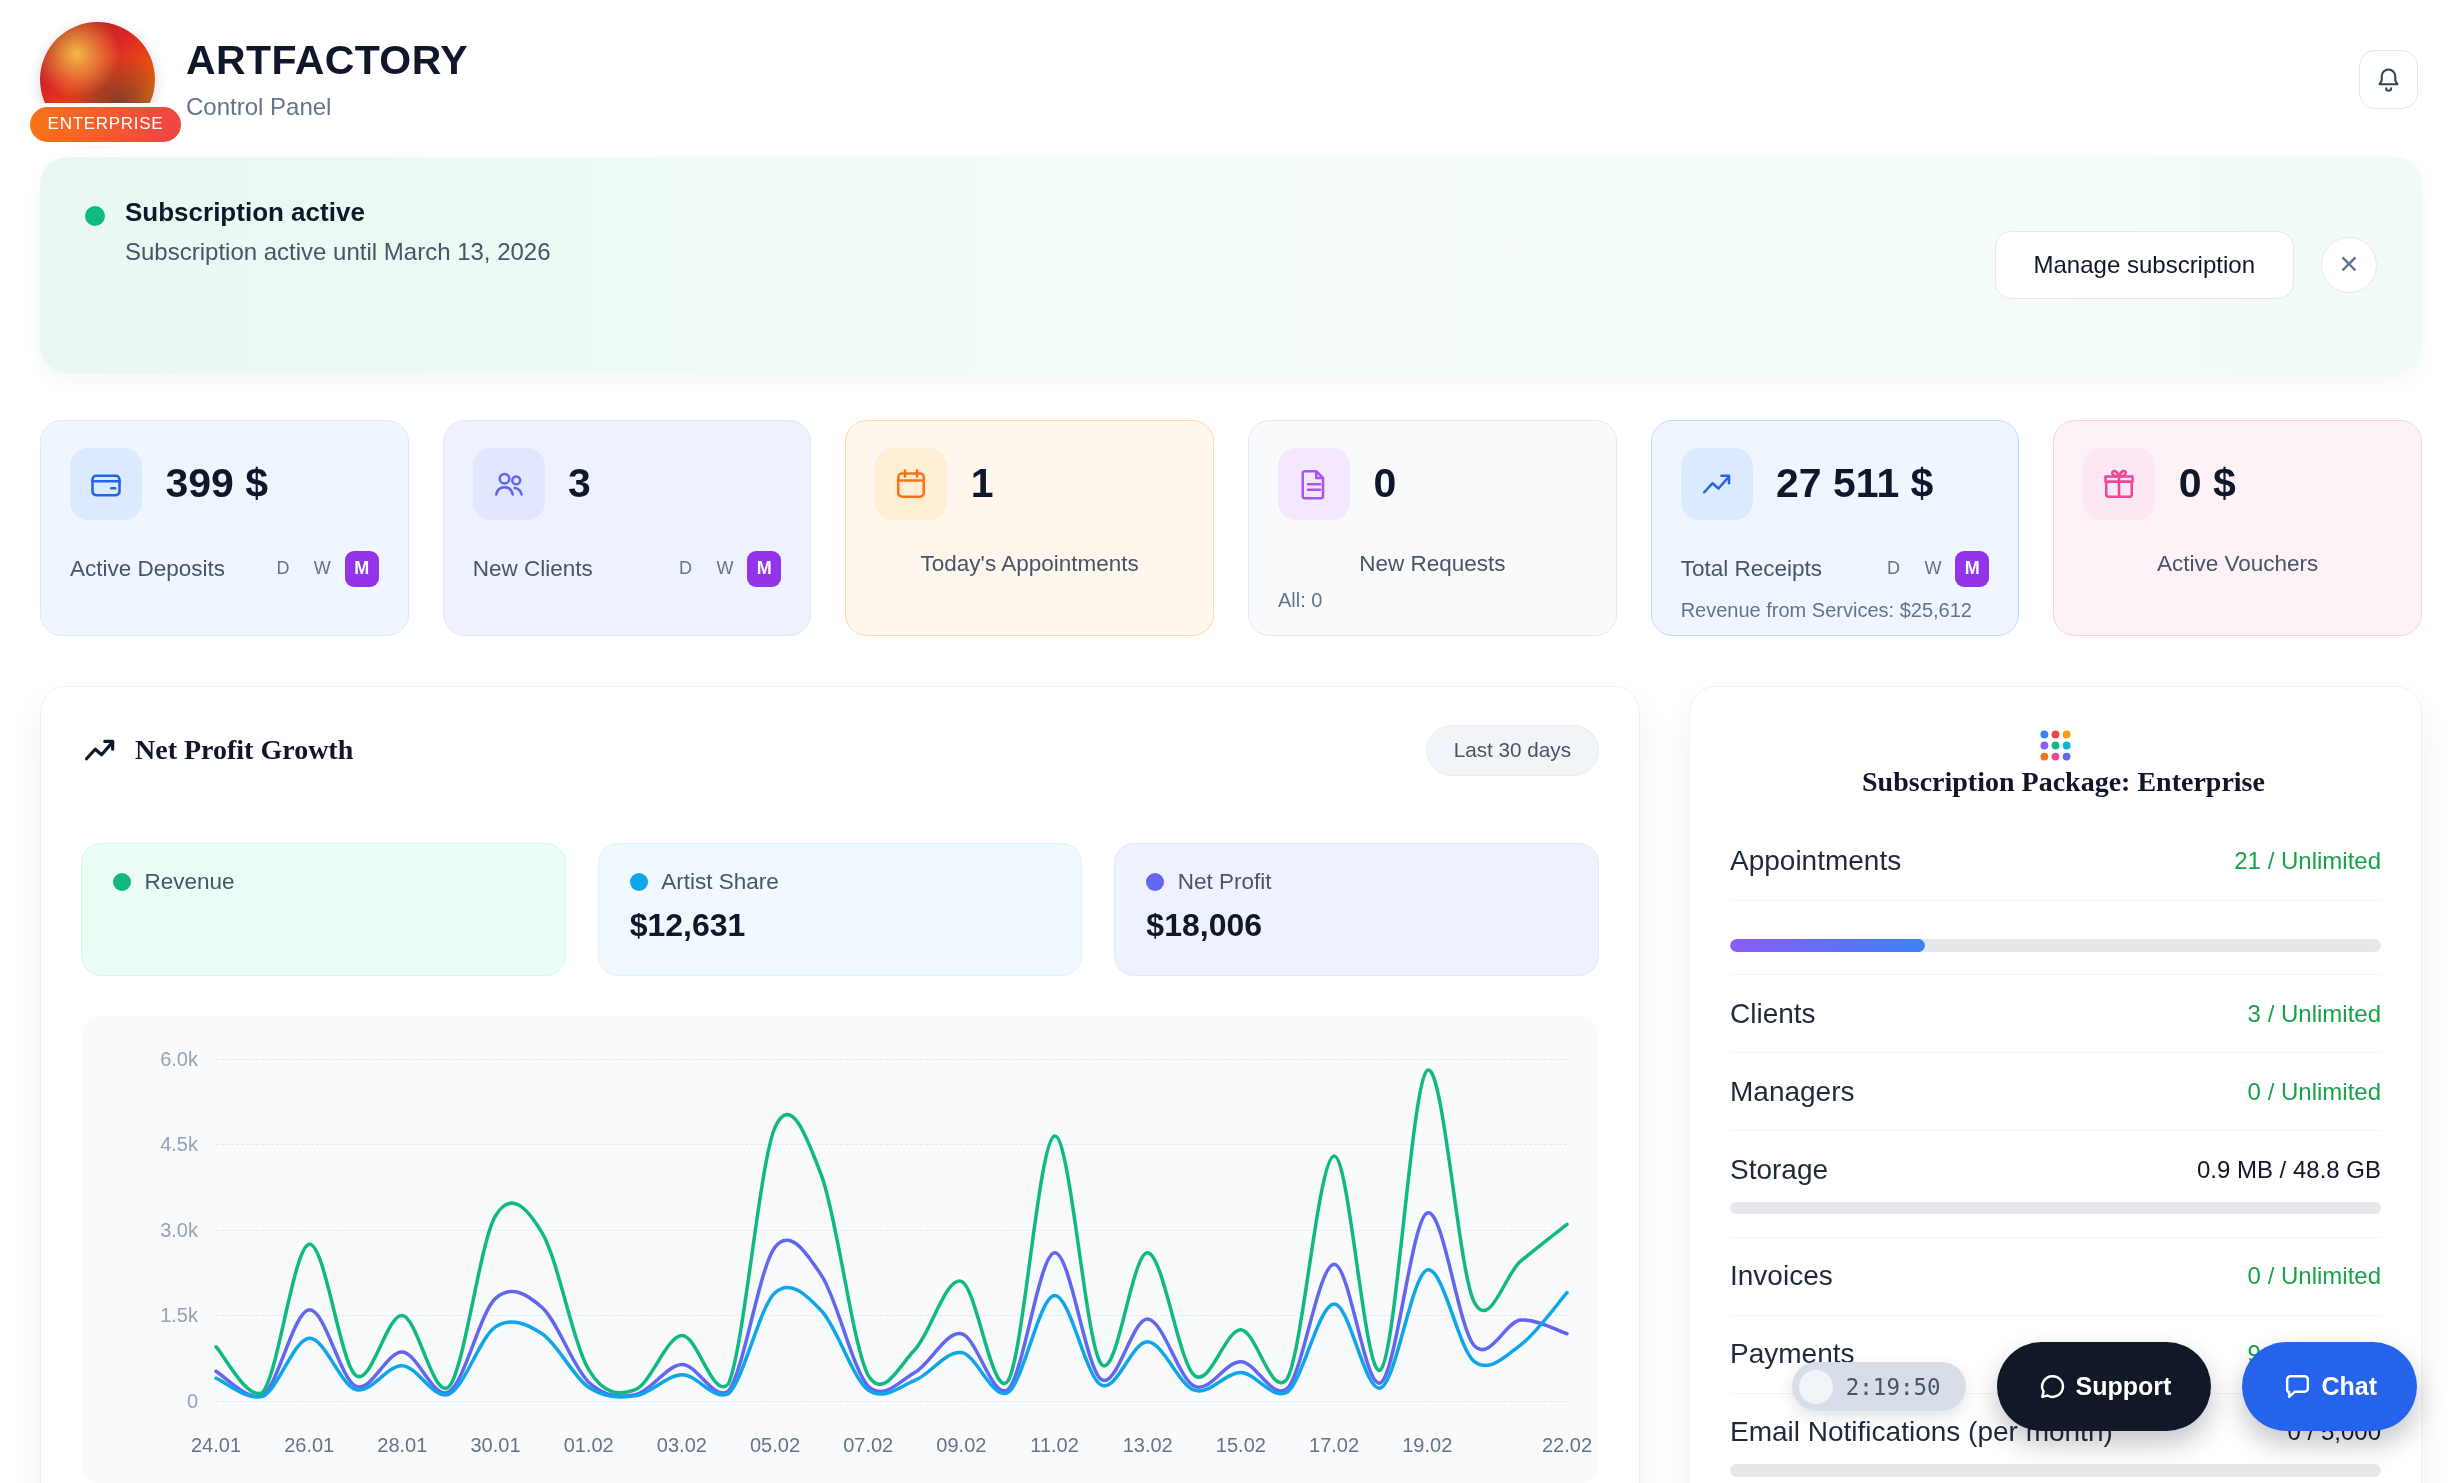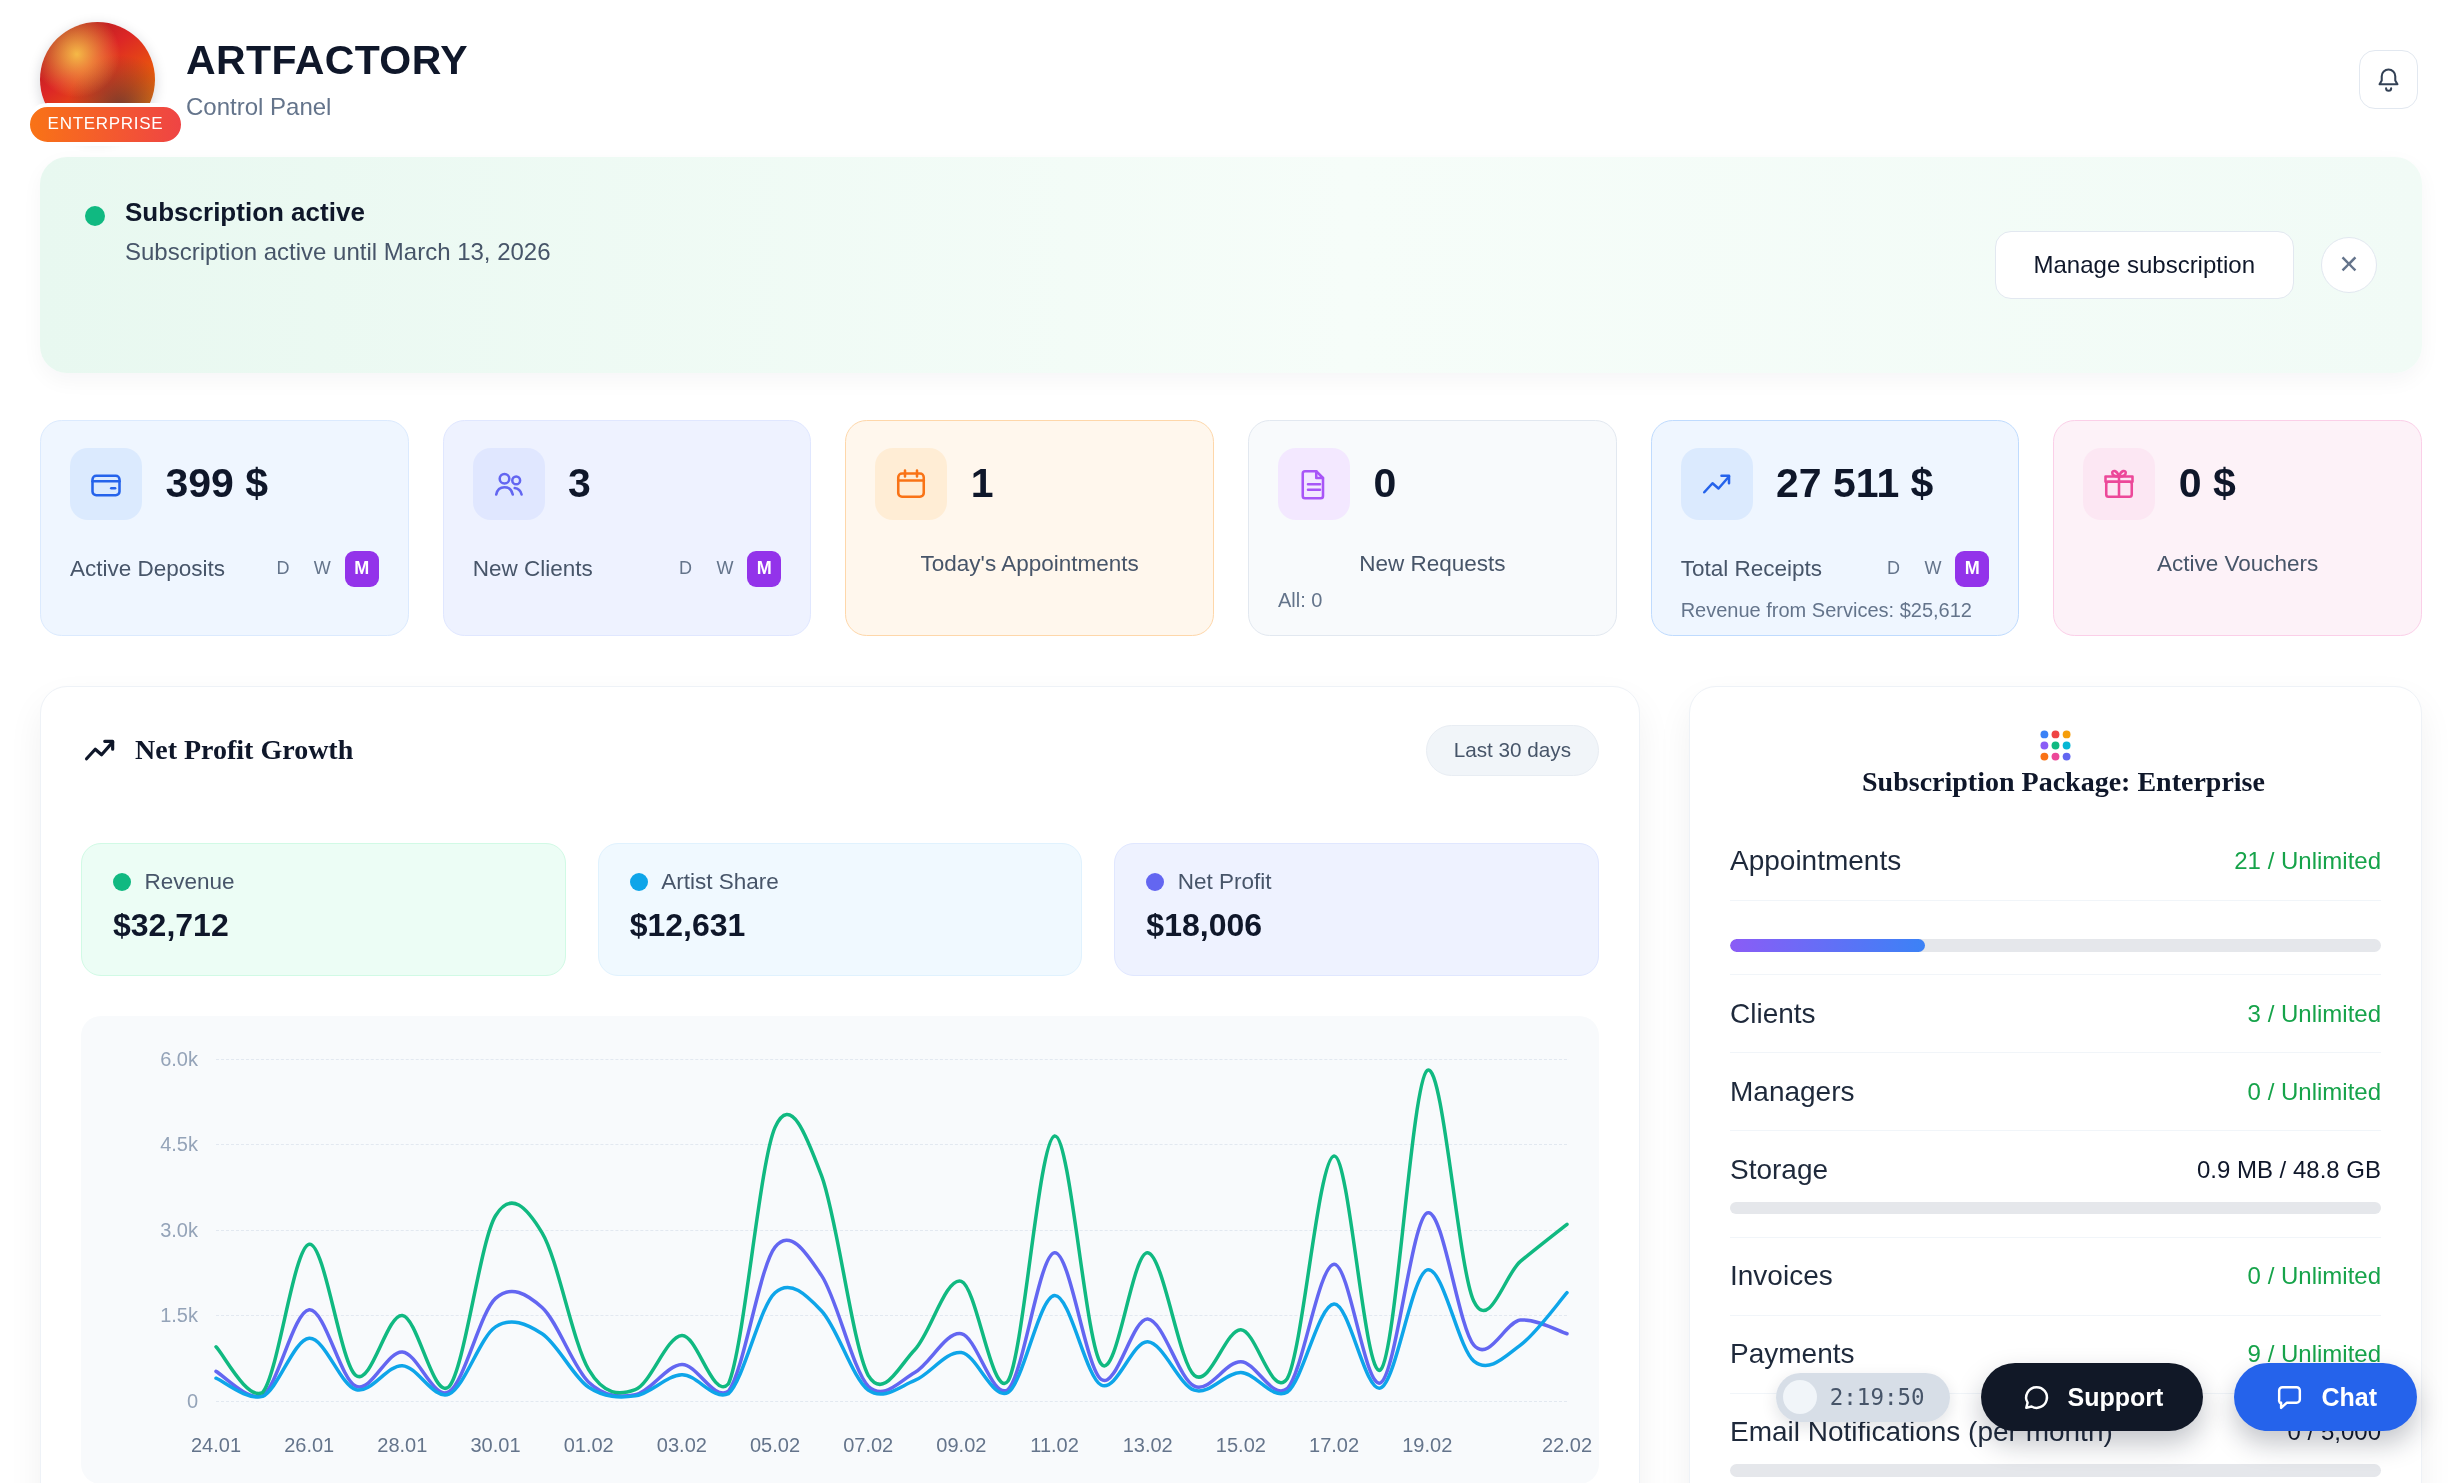--- a/index.html
+++ b/index.html
@@ -115,21 +115,21 @@
   .pkg-fill.grad { background:linear-gradient(90deg,#8b5cf6,#3b82f6); }
 
   
   .floating { position:fixed; right:45px; bottom:52px; display:flex;
     align-items:center; gap:31px; z-index:50; }
   .timer-pill { display:flex; align-items:center; gap:12.6px; height:49px;
     background:rgba(213,220,230,.95); border-radius:898px; padding:0 25px 0 7.2px;
     box-shadow:0 5.4px 16px rgba(15,23,42,.12); }
   .timer-dot { width:34px; height:34px; border-radius:50%; background:#f1f5f9; }
   .timer-text { font-family:"DejaVu Sans Mono", monospace; font-size:22.5px; color:#475569; }
-  .fab { display:flex; align-items:center; gap:16px; height:68px; padding:0 40px;
+  .fab { display:flex; align-items:center; gap:8px; height:89px; padding:0 40px;
     border-radius:898px; border:none; cursor:pointer; font-family:inherit;
     font-size:25px; font-weight:600; color:#fff;
     box-shadow:0 12.6px 27px rgba(15,23,42,.25); }
   .fab.support { background:#111827; }
   .fab.chat { background:#2563eb; }
 
   svg.icon { display:block; }
 </style>
 </head>
 <body>
@@ -298,21 +298,20 @@
         <span class="section-title">Net Profit Growth</span>
         <button class="range-pill">Last 30 days</button>
       </div>
 
       <div class="metrics">
         <div class="metric m1">
           <div class="metric-top">
             <span class="mdot"></span>
             <span class="metric-label">Revenue</span>
           </div>
-          <div class="metric-value">$32,712</div>
         </div>
         <div class="metric m2">
           <div class="metric-top">
             <span class="mdot"></span>
             <span class="metric-label">Artist Share</span>
           </div>
           <div class="metric-value">$12,631</div>
         </div>
         <div class="metric m3">
           <div class="metric-top">

